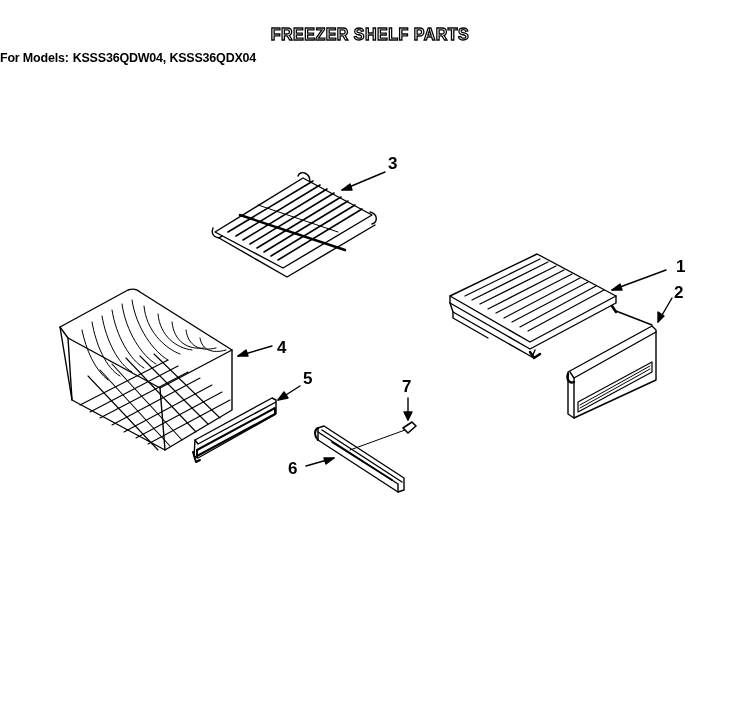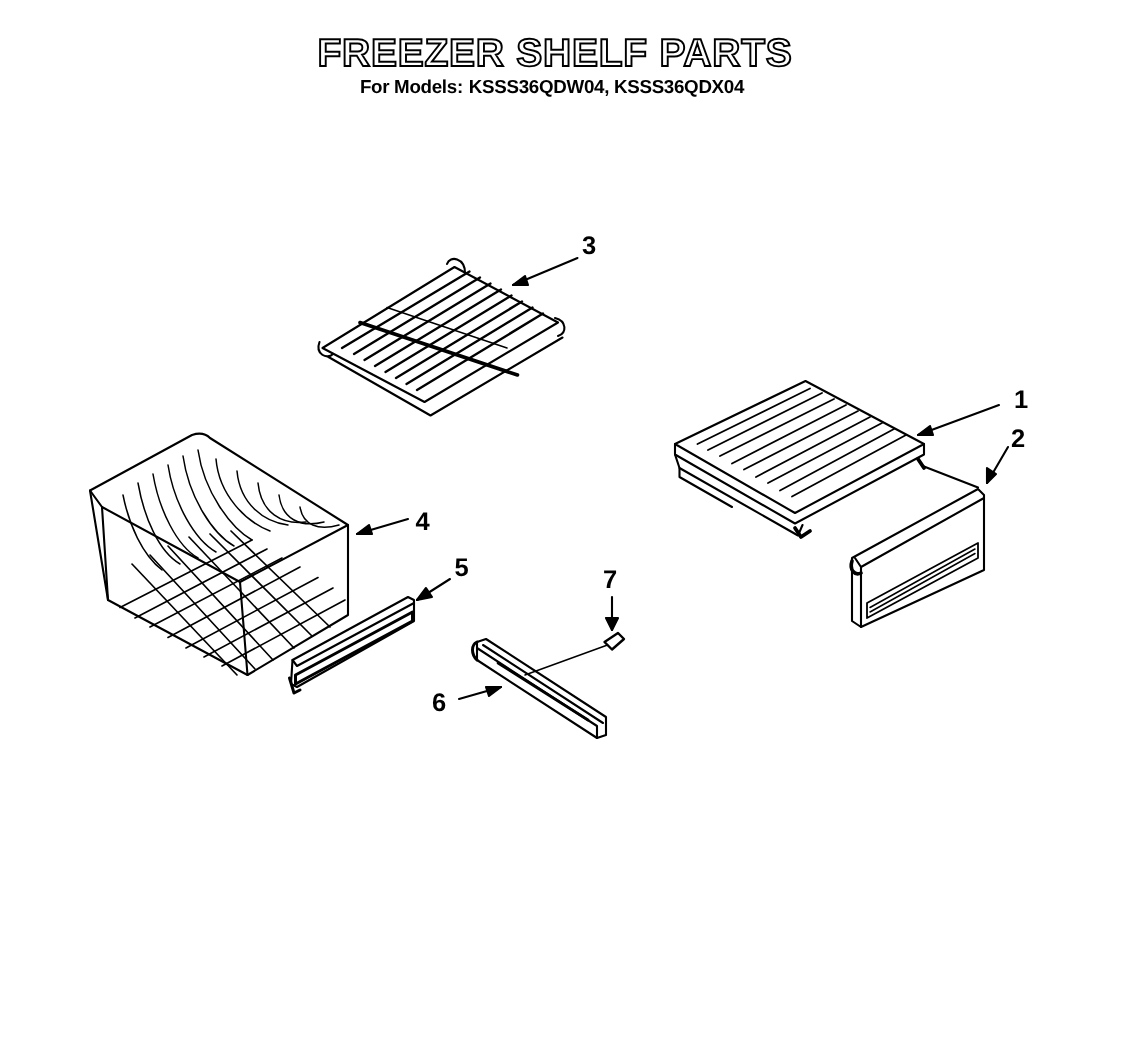--- a/index.html
+++ b/index.html
@@ -1,26 +1,26 @@
 <!DOCTYPE html>
 <html><head>
   <meta charset="utf-8">
   <style>
     html, body { margin: 0; padding: 0; background: #ffffff; }
     body { width: 752px; height: 705px; position: relative; overflow: hidden;
            font-family: "Liberation Sans", sans-serif; color: #000; }
     .title {
       position: absolute; left: 0; top: 20px; width: 740px; text-align: center;
-      font-family: "Liberation Sans", sans-serif; font-weight: bold; font-size: 26px;
+      font-family: "Liberation Sans", sans-serif; font-weight: bold; font-size: 16px;
       letter-spacing: 0.5px;
       color: #ffffff; -webkit-text-stroke: 1.3px #000;
       line-height: 30px;
     }
     .subtitle {
-      position: absolute; left: 0; top: 50px; width: 740px; text-align: center;
+      position: absolute; left: 0; top: 50px; width: 740px; text-align: left;
       font-family: "Liberation Sans", sans-serif; font-weight: bold; font-size: 12.5px;
       letter-spacing: -0.2px; line-height: 16px;
     }
     .subtitle span { margin-right: 4px; }
     svg.diagram { position: absolute; left: 0; top: 0; }
     .callout {
       position: absolute; font-family: "Liberation Sans", sans-serif;
       font-weight: bold; font-size: 17px; line-height: 18px;
     }
   </style>

